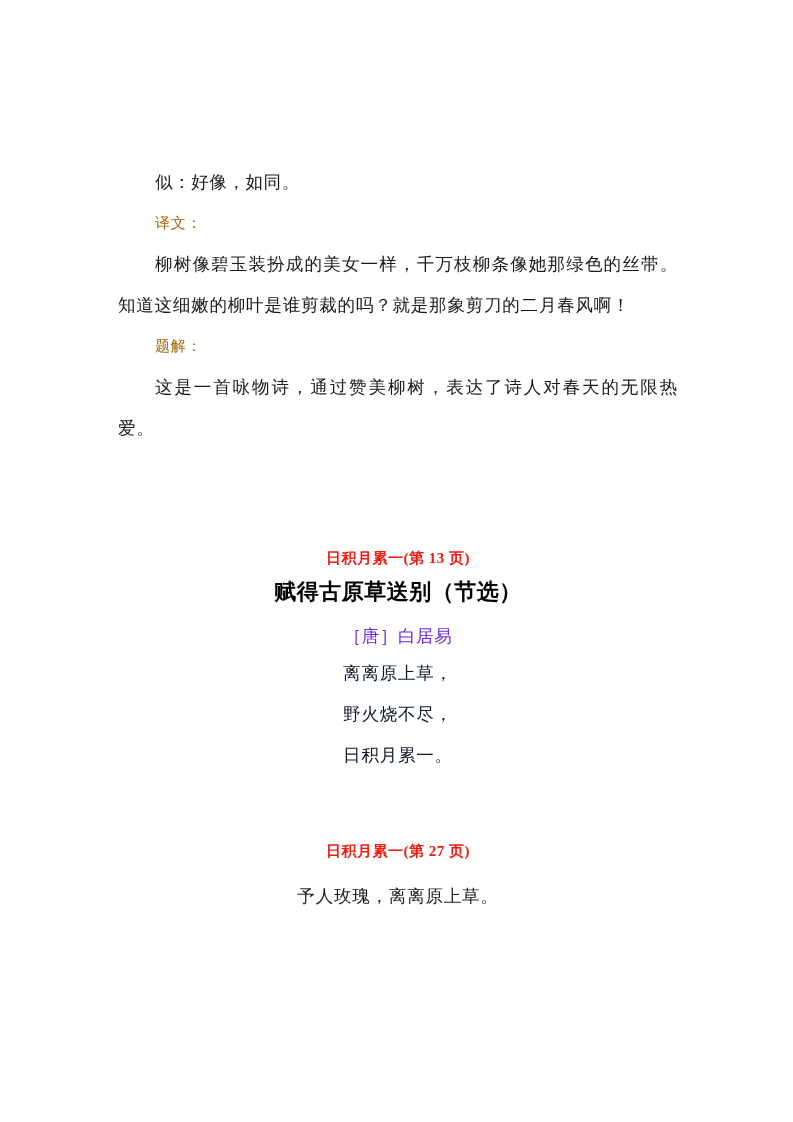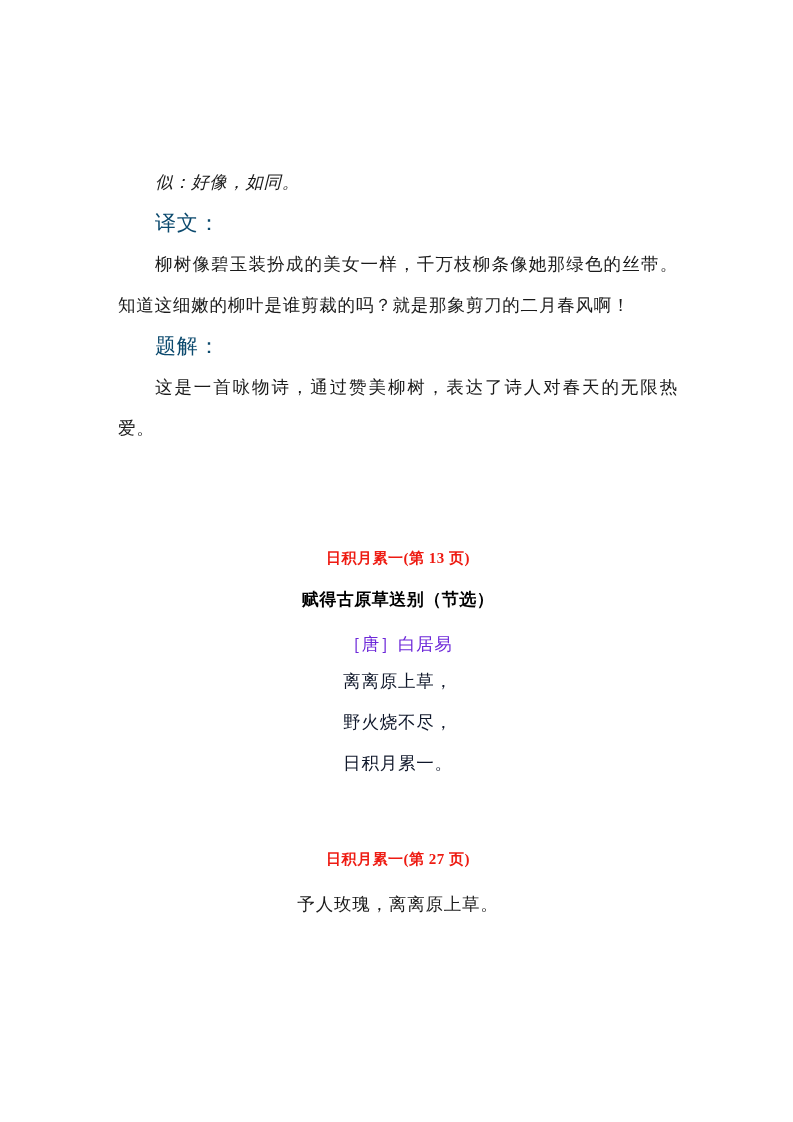--- a/index.html
+++ b/index.html
@@ -34,56 +34,55 @@
   }
   .line {
     font-size: 17.5px;
     line-height: 41px;
     letter-spacing: 0.6px;
     color: #1a1a1a;
     white-space: nowrap;
   }
   .indent {
     text-indent: 37px;
-    font-style: italic;
   }
   .para {
     font-size: 17.5px;
     line-height: 41px;
     letter-spacing: 0.8px;
     color: #1a1a1a;
     text-align: justify;
     text-indent: 37px;
   }
   .label-red {
-    font-size: 21px;
+    font-size: 15px;
     line-height: 41px;
     letter-spacing: 0.8px;
-    color: #0c4a6e;
+    color: #a16207;
     text-indent: 37px;
   }
 
   
   .section {
     text-align: center;
   }
   .sec-head {
     color: #ee1b12;
     font-weight: bold;
     font-size: 15px;
     letter-spacing: 0.5px;
     line-height: 34px;
   }
   .poem-title {
     font-weight: bold;
-    font-size: 17px;
+    font-size: 22px;
     letter-spacing: 0.5px;
     line-height: 34px;
     color: #000;
-    margin-top: 8px;
+    margin-top: 0;
   }
   .poem-author {
     font-size: 17.5px;
     line-height: 34px;
     letter-spacing: 0.6px;
     color: #6d28d9;
     margin-top: 10px;
   }
   .poem-line {
     font-size: 17.5px;

